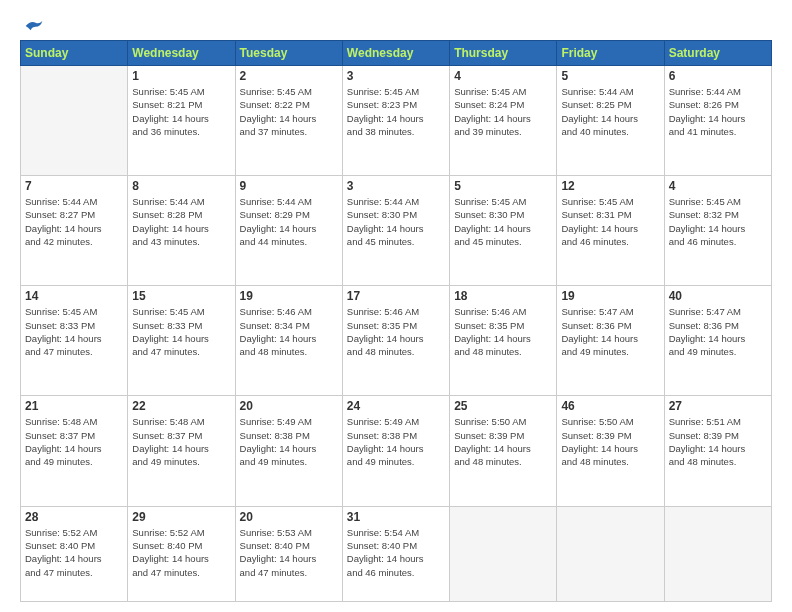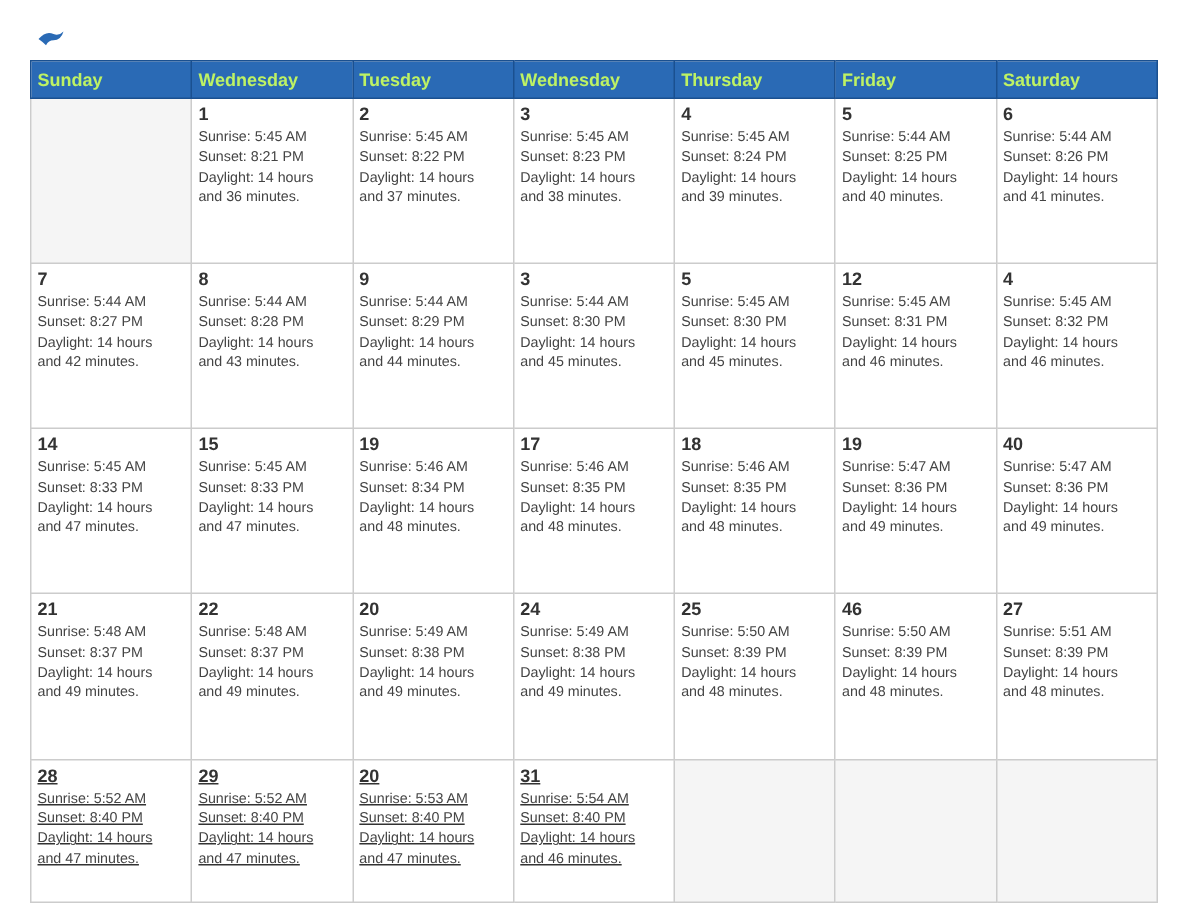--- a/index.html
+++ b/index.html
@@ -91,21 +91,20 @@
     .day-info {
       font-size: 9.5px;
       color: #444;
       line-height: 1.4;
     }
     tr.week-row td {
       height: 88px;
     }
     tr.last-row td {
       height: 75px;
-      text-decoration: underline;
     }
   </style>
 </head>
 <body>
 
 <div class="page">
   <div class="header">
     <div class="logo">
       <div class="logo-text">
         <span></span>

